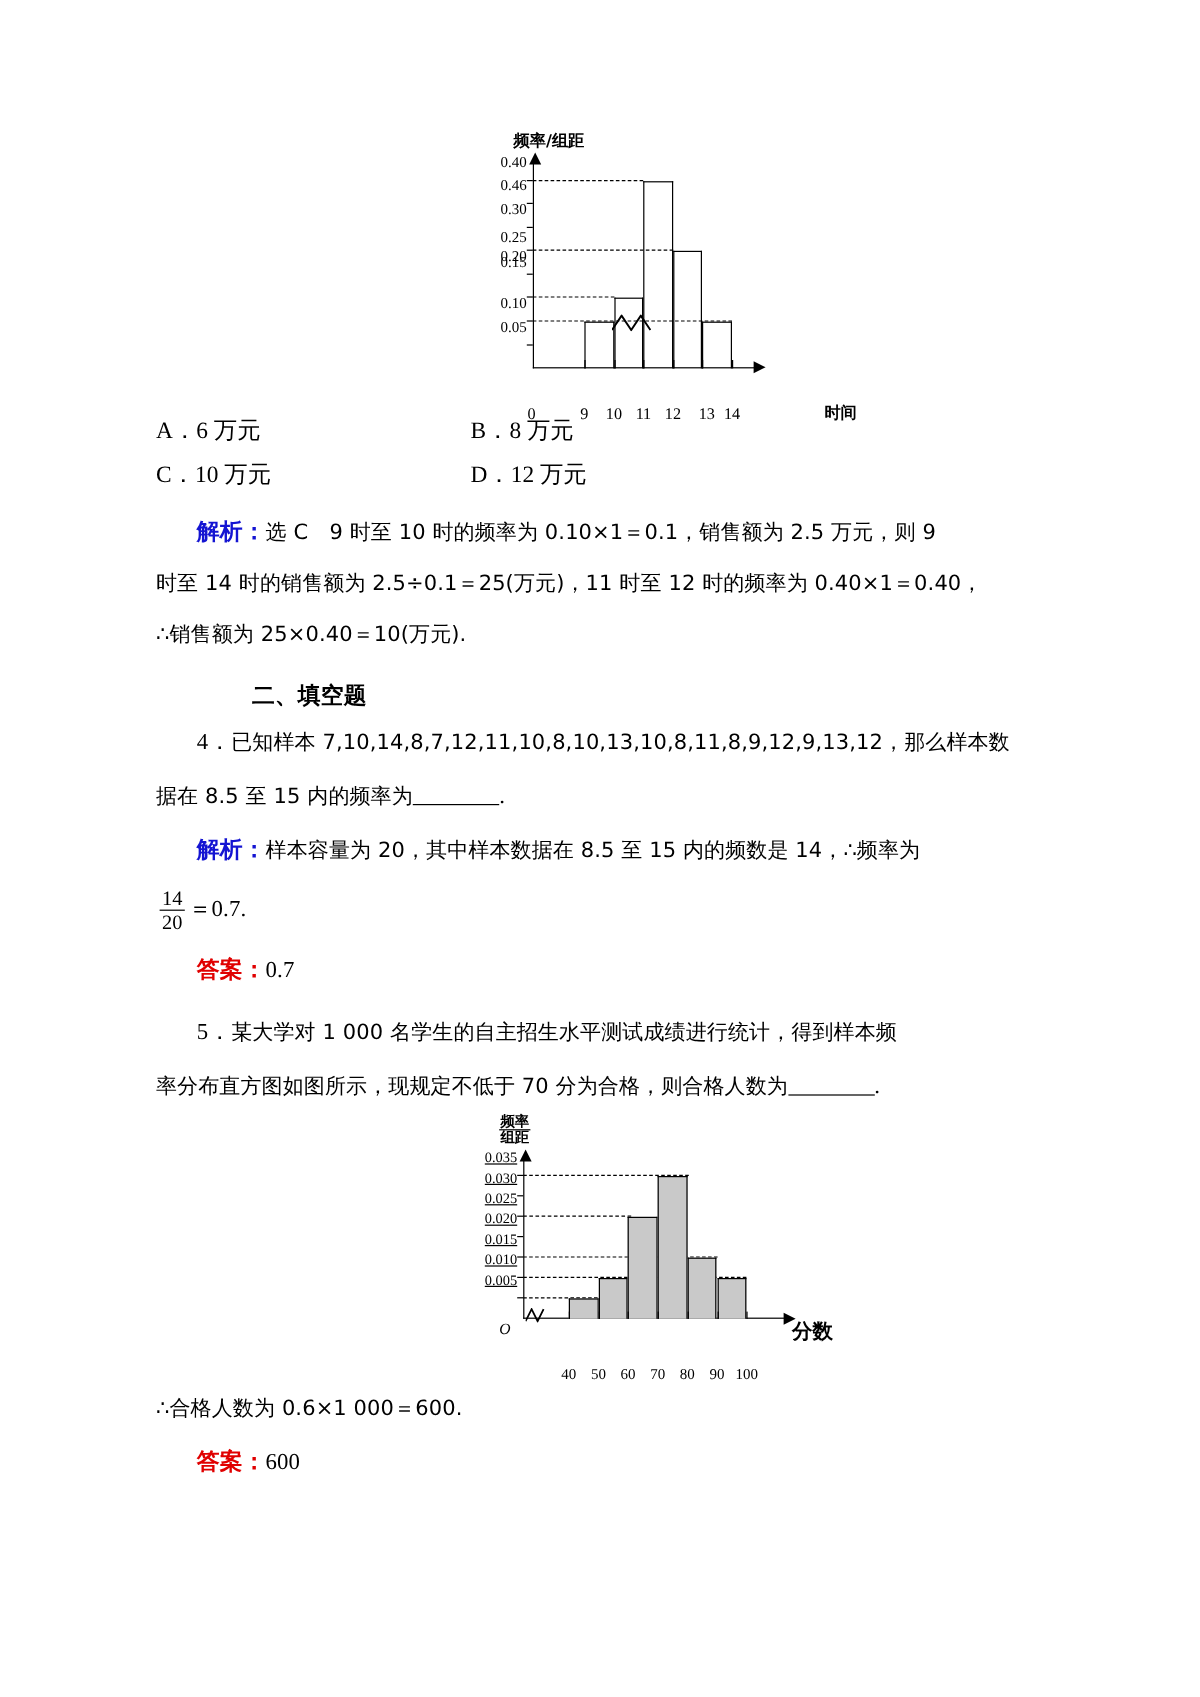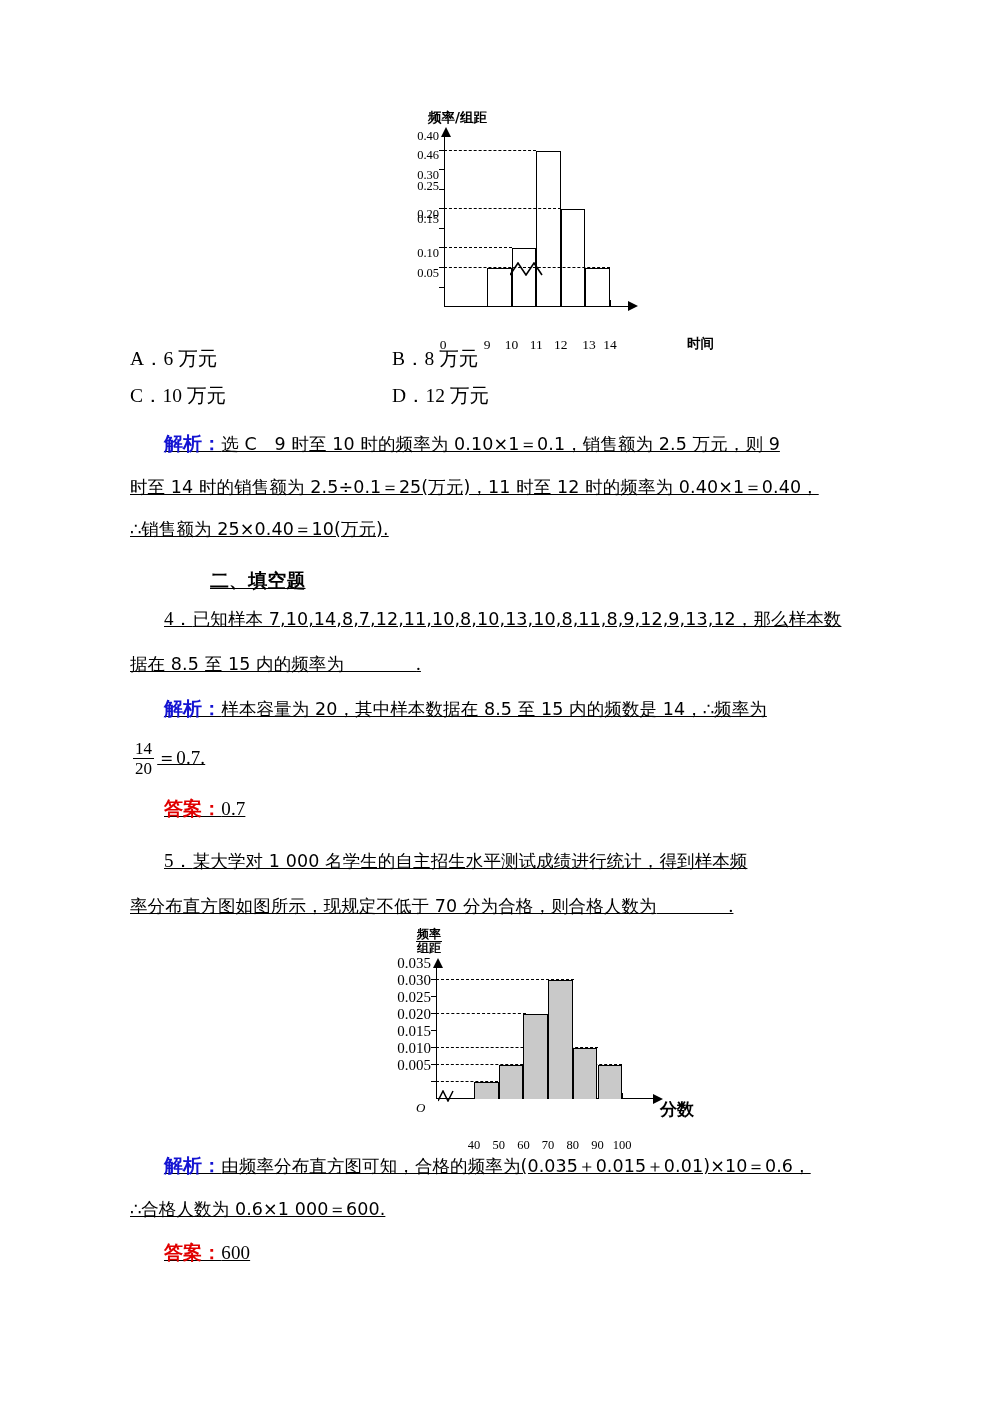--- a/index.html
+++ b/index.html
@@ -30,21 +30,20 @@
     width: 745px;
   }
 
   
   .line {
     font-size: 19.5px;
     line-height: 1.5;
     margin: 0 0 6px 0;
     white-space: nowrap;
     letter-spacing: 0.1px;
-    text-decoration: underline;
   }
   .indent { text-indent: 34px; }
   .lbl-jx {
     color: #1414d2;
     font-weight: bold;
     font-family: "DejaVu Sans", "Liberation Sans", sans-serif;
     font-size: 19px;
   }
   .lbl-da {
     color: #e00000;
@@ -253,24 +252,25 @@
     right: -9px; bottom: -5.2px;
     width: 0; height: 0;
     border-top: 5px solid transparent;
     border-bottom: 5px solid transparent;
     border-left: 10px solid #000;
   }
   .c2-ylab {
     position: absolute;
     right: 100%;
     margin-right: 5px;
-    font-size: 15px;
+    font-size: 12px;
     font-family: "Liberation Serif", serif;
     white-space: nowrap;
     transform: translateY(-50%);
+    text-decoration: underline;
   }
   .c2-ytick {
     position: absolute;
     left: -5px;
     width: 5px; height: 0;
     border-top: 1.2px solid #000;
   }
   .c2-grid {
     position: absolute;
     left: 0;
@@ -341,21 +341,21 @@
 
         <div class="c1-ytick" style="bottom:19.5px"></div>
         <div class="c1-ylab" style="bottom:19.5px">0.05</div>
         <div class="c1-ytick" style="bottom:39.1px"></div>
         <div class="c1-ylab" style="bottom:39.1px">0.10</div>
         <div class="c1-ytick" style="bottom:58.6px"></div>
         <div class="c1-ylab" style="bottom:73px">0.15</div>
         <div class="c1-ytick" style="bottom:78.2px"></div>
         <div class="c1-ylab" style="bottom:78.2px">0.20</div>
         <div class="c1-ytick" style="bottom:97.7px"></div>
-        <div class="c1-ylab" style="bottom:106px">0.25</div>
+        <div class="c1-ylab" style="bottom:94px">0.25</div>
         <div class="c1-ytick" style="bottom:117.3px"></div>
         <div class="c1-ylab" style="bottom:117.3px">0.30</div>
         <div class="c1-ytick" style="bottom:136.8px"></div>
         <div class="c1-ylab" style="bottom:136.8px">0.46</div>
         <div class="c1-ytick" style="bottom:156.4px"></div>
         <div class="c1-ylab" style="bottom:156.4px">0.40</div>
 
         <div class="c1-grid" style="bottom:39.1px; width:166px"></div>
         <div class="c1-grid" style="bottom:58.6px; width:68px"></div>
         <div class="c1-grid" style="bottom:97.7px; width:117px"></div>
@@ -523,23 +523,20 @@
       </div>
 
       <div class="c2-origin">O</div>
       <div class="c2-axisname">分数</div>
 
       <svg class="c2-zigzag" width="20" height="12" viewBox="0 0 20 12">
         <polyline points="0,11 5,1 10,11 15,1" fill="none" stroke="#000" stroke-width="1.5"></polyline>
       </svg>
     </div>
 
-    <div class="line indent sol-body">
-      <span class="lbl-jx">解析：</span><span>由频率分布直方图可知，合格的频率为(0.035＋0.015＋0.01)×10＝0.6，</span>
-    </div>
     <div class="spacer-sm"></div>
     <div class="line sol-body">∴合格人数为 0.6×1 000＝600.</div>
     <div class="spacer-sm"></div>
     <div class="line indent sol-body">
       <span class="lbl-da">答案：</span><span class="m">600</span>
     </div>
 
   </div>
 </div>
 

